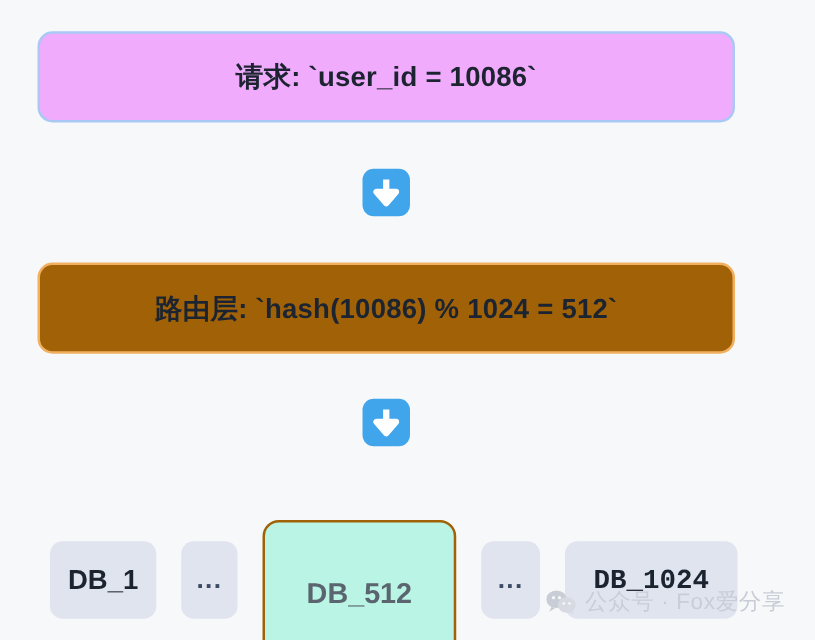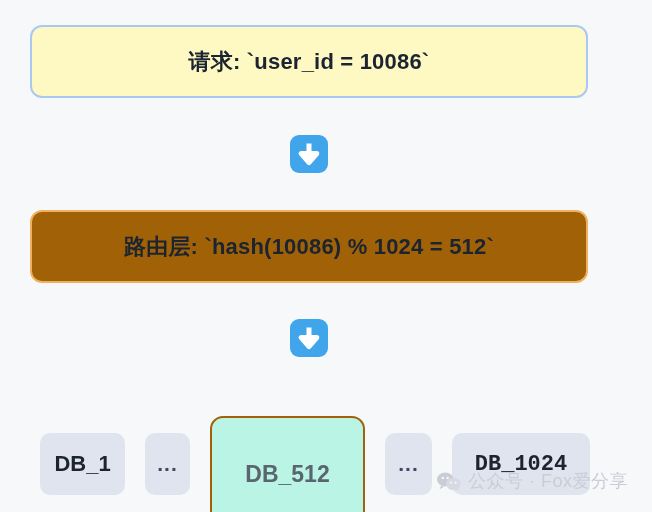--- a/index.html
+++ b/index.html
@@ -34,21 +34,21 @@
     font-weight: bold;
     letter-spacing: 0.2px;
     white-space: nowrap;
   }
 
   .flow-box.request {
     left: 30px;
     top: 25px;
     width: 558px;
     height: 73px;
-    background: #fef9c3;
+    background: #f0abfc;
     border-color: #a9c8f4;
     color: #1b2430;
   }
 
   .flow-box.router {
     left: 30px;
     top: 210px;
     width: 558px;
     height: 73px;
     background: #a16207;

